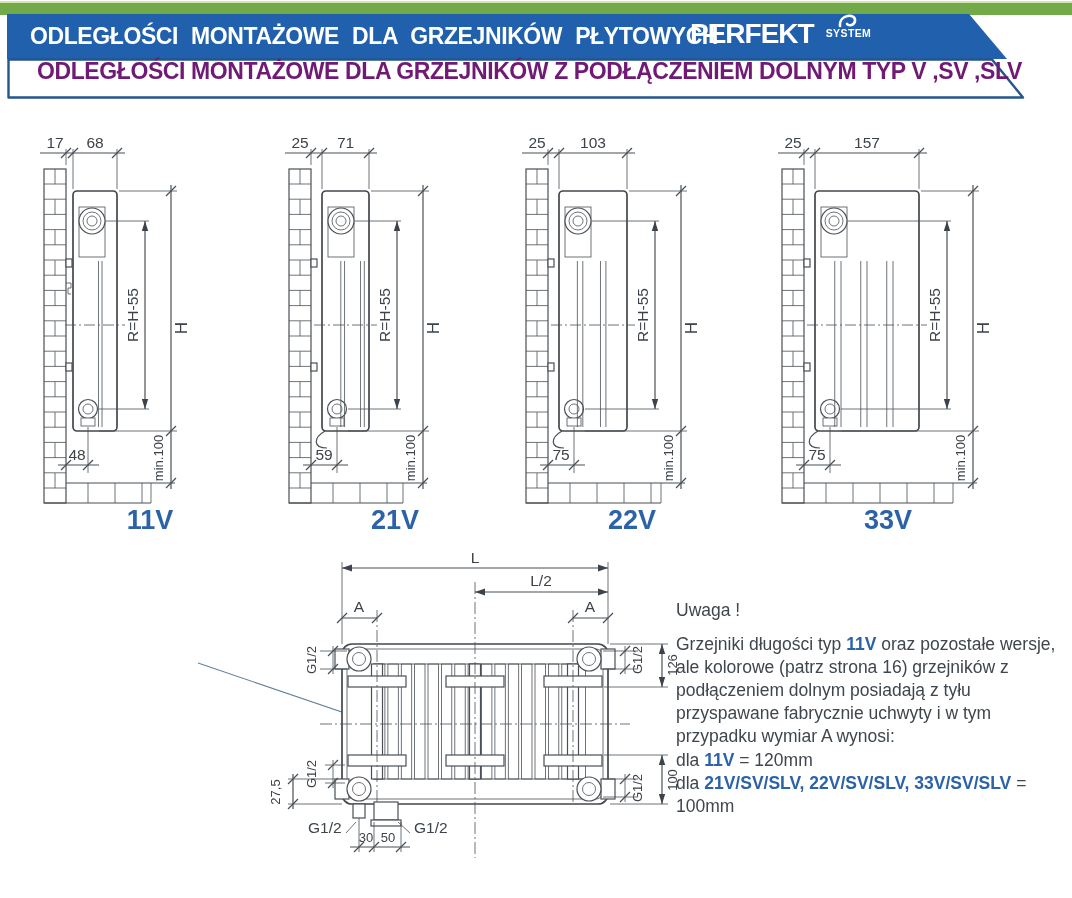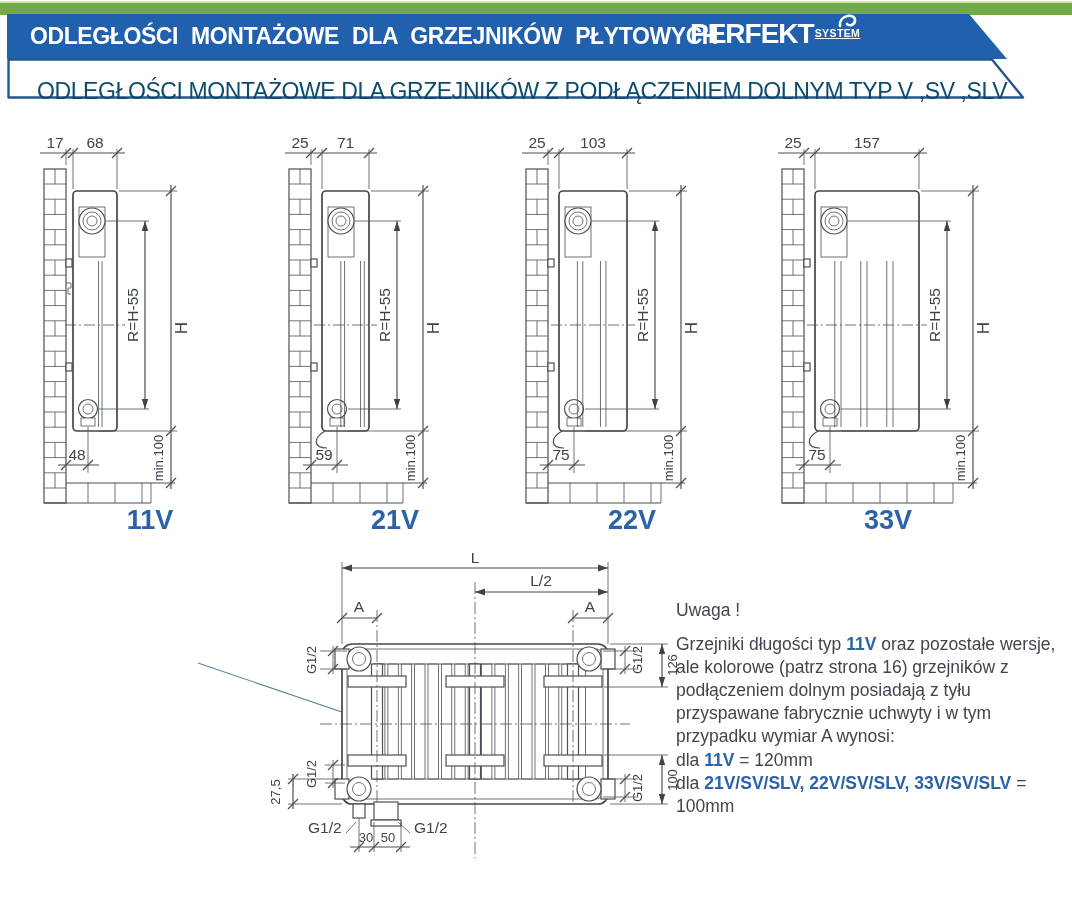--- a/index.html
+++ b/index.html
@@ -8,25 +8,25 @@
   
   .strip-green{position:absolute;left:0;top:1px;width:100%;height:12px;background:#73aa49;
                border-top:2px solid #d4e5ae;}
   
   .banner{position:absolute;left:7px;top:14px;width:1000px;height:45px;background:#2160ac;
           clip-path:polygon(0 0,96.2% 0,100% 100%,0 100%);}
   .banner-title{position:absolute;left:30px;top:23px;color:#fff;font-size:23px;font-weight:700;
                 letter-spacing:-0.4px;word-spacing:7px;white-space:nowrap;}
   .logo{position:absolute;left:690px;top:20px;color:#fff;display:flex;align-items:center;}
   .logo-main{font-size:28px;font-weight:800;letter-spacing:-1px;line-height:1;}
-  .logo-sub{font-size:10.5px;font-weight:600;letter-spacing:.4px;margin-left:1px;padding-bottom:2px;text-decoration:underline;}
+  .logo-sub{font-size:10.5px;font-weight:600;letter-spacing:.4px;margin-left:12px;padding-bottom:2px;}
   .logo-hook{position:absolute;left:148px;top:-9px;}
   
   .subband-svg{position:absolute;left:7px;top:58px;}
-  .subtitle{position:absolute;left:37px;top:78px;color:#0c4a6e;font-size:23px;font-weight:400;
+  .subtitle{position:absolute;left:37px;top:58px;color:#701a75;font-size:23px;font-weight:700;
             letter-spacing:-0.4px;white-space:nowrap;}
   
   .sideview{position:absolute;top:133px;}
   .type-label{position:absolute;top:505px;width:240px;text-align:center;color:#2c63a8;
               font-size:27px;font-weight:700;}
   
   svg .s0{stroke:#4a5056;stroke-width:.8;fill:none;}
   svg .s1{stroke:#4a5056;stroke-width:1.2;fill:none;}
   svg .s2{stroke:#43484e;stroke-width:1.7;fill:none;}
   svg .wf{fill:#fff;}

